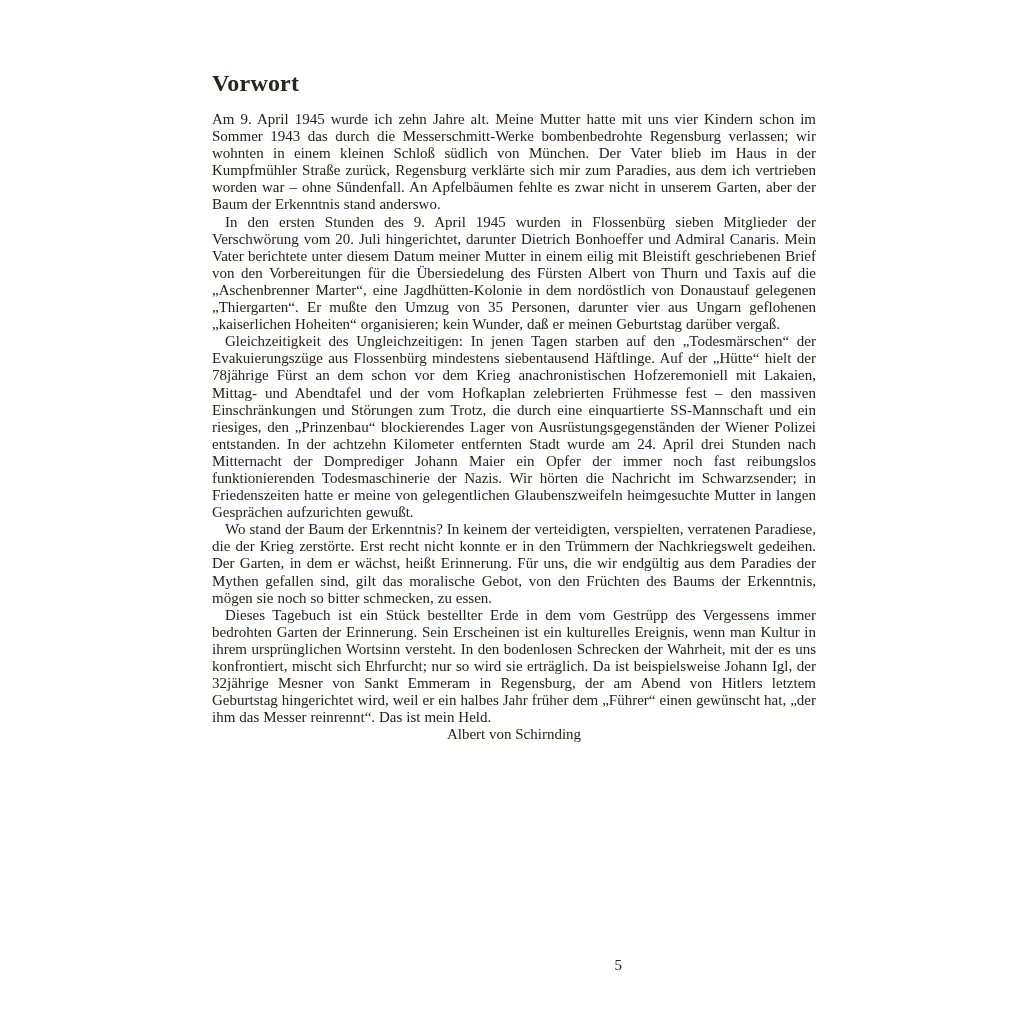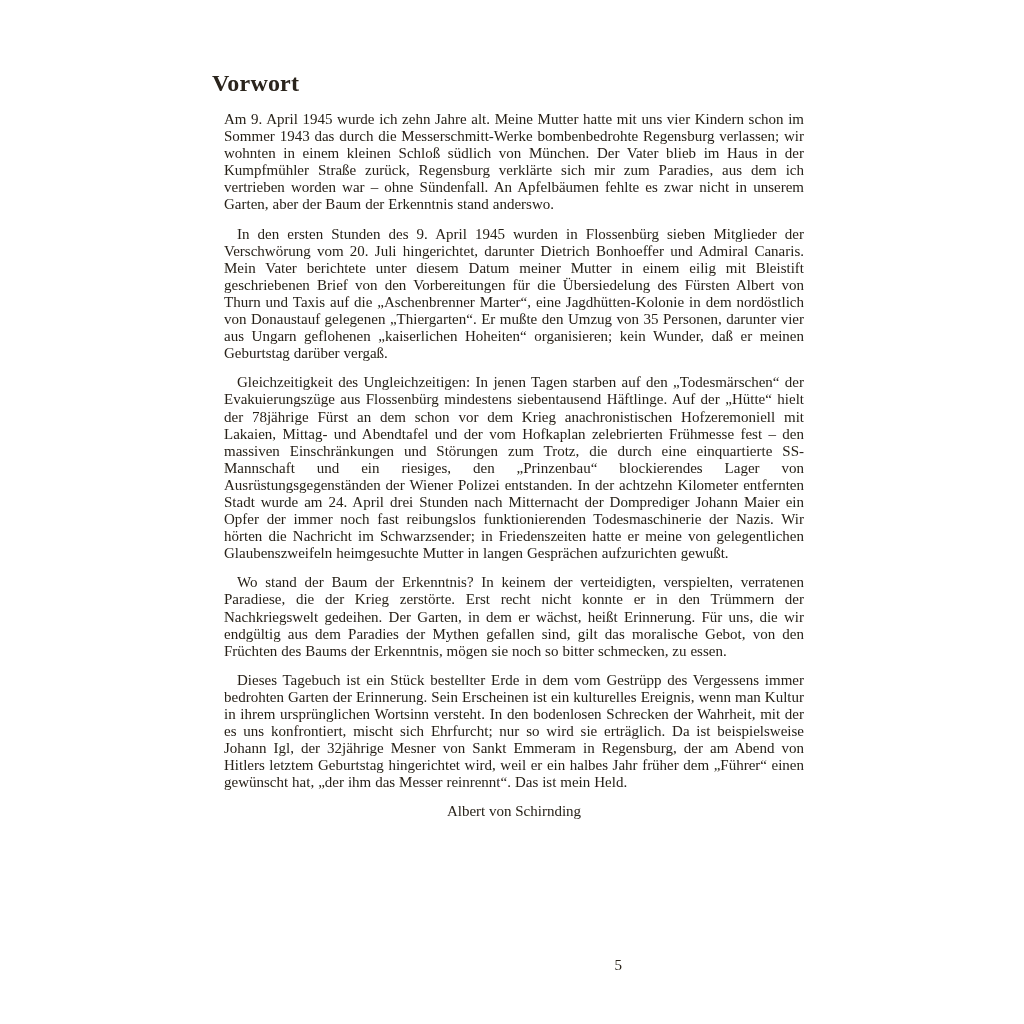--- a/index.html
+++ b/index.html
@@ -25,21 +25,21 @@
   }
   h1.title {
     margin: 0 0 15px 0;
     font-size: 24px;
     line-height: 26px;
     font-weight: 700;
     color: #2a241c;
     letter-spacing: 0.2px;
   }
   p.body-para {
-    margin: 12px;
+    margin: 0;
     font-size: 15px;
     line-height: 17.1px;
     text-align: justify;
     hyphens: auto;
     -webkit-hyphens: auto;
     word-spacing: 0.2px;
   }
   p.body-para.indent {
     text-indent: 13px;
   }

